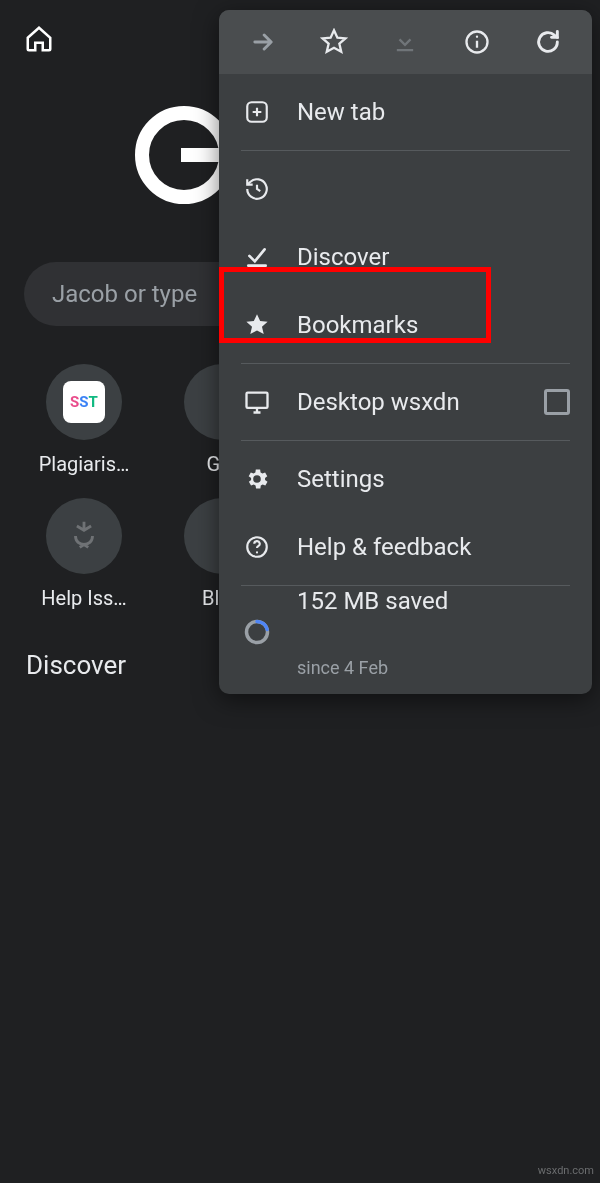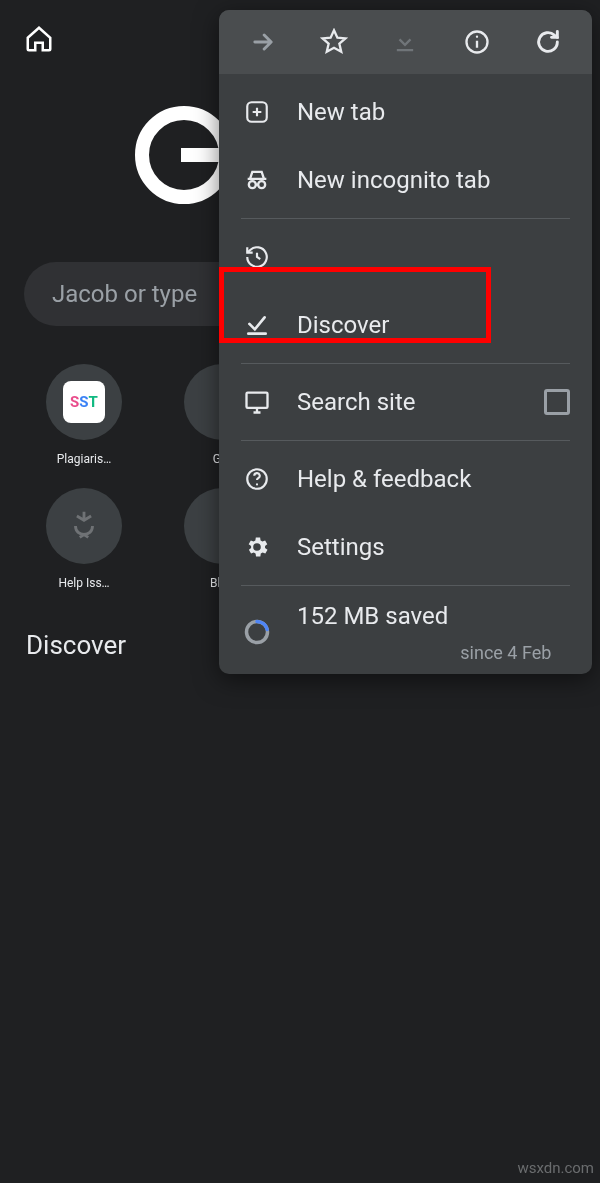--- a/index.html
+++ b/index.html
@@ -73,21 +73,21 @@
     display: flex; align-items: center; justify-content: center;
   }
   .sst {
     width: 42px; height: 42px;
     border-radius: 8px;
     background: #fff;
     display: flex; align-items: center; justify-content: center;
     font-weight: 700; font-size: 15px;
   }
   .shortcut .label {
-    font-size: 12px;
+    font-size: 20px;
     color: #e8eaed;
     white-space: nowrap;
     overflow: hidden;
     text-overflow: ellipsis;
     max-width: 118px;
   }
   .row2 { margin-top: 22px; }
   .discover {
     margin-top: 40px;
     text-align: left;
@@ -113,21 +113,21 @@
     display: flex;
     align-items: center;
     justify-content: space-around;
     padding: 0 8px;
   }
   .icon-btn {
     width: 56px; height: 56px;
     display: flex; align-items: center; justify-content: center;
   }
   .menu-list {
-    padding: 4px 0 0;
+    padding: 4px 0 20px;
   }
   .menu-item {
     display: flex;
     align-items: center;
     padding: 0 22px;
     height: 68px;
     position: relative;
   }
   .menu-item .mi-icon {
     width: 32px;
@@ -143,40 +143,40 @@
     font-size: 18px;
     color: #9aa0a6;
     margin-top: 40px;
   }
   .sep {
     height: 1px;
     background: #565a5d;
     margin: 4px 22px;
   }
   .data-saver { height: 84px; }
-  .data-saver .text-col { display: flex; flex-direction: row; gap: 12px; }
+  .data-saver .text-col { display: flex; flex-direction: column; gap: 2px; }
   .highlight {
     position: absolute;
     border: 5px solid #ff0000;
     top: 267px;
     left: 219px;
     width: 272px;
     height: 76px;
     pointer-events: none;
   }
   .checkbox-box {
     width: 26px; height: 26px;
     border: 3px solid #9aa0a6;
     border-radius: 3px;
   }
   .watermark {
     position: absolute;
     right: 6px;
     bottom: 6px;
-    font-size: 15px;
+    font-size: 11px;
     color: #6a6c6e;
   }
 </style>
 </head>
 <body>
 
 <div class="toolbar">
   <div class="home-btn">
     <svg width="30" height="30" viewBox="0 0 24 24" fill="none" stroke="#fff" stroke-width="2">
         <path d="M3 11 12 3l9 8v9a1 1 0 0 1-1 1h-5v-6h-6v6H4a1 1 0 0 1-1-1z"></path>
@@ -262,31 +262,20 @@
     <div class="menu-item">
       <div class="mi-icon">
           <svg width="26" height="26" viewBox="0 0 24 24" fill="none" stroke="#e8eaed" stroke-width="2">
             <rect x="3" y="3" width="18" height="18" rx="4"></rect>
             <path d="M12 8v8M8 12h8"></path>
           </svg>
         </div>
       <div class="mi-label">New tab</div>
     </div>
 
-    <div class="menu-item">
-      <div class="mi-icon">
-          <svg width="28" height="28" viewBox="0 0 24 24" fill="none" stroke="#e8eaed" stroke-width="2">
-            <path d="M4 11h16M6 11l2-6h8l2 6"></path>
-            <circle cx="8" cy="16" r="3"></circle>
-            <circle cx="16" cy="16" r="3"></circle>
-            <path d="M11 16h2"></path>
-          </svg>
-        </div>
-      <div class="mi-label">New incognito tab</div>
-    </div>
 
     <div class="sep"></div>
 
     <div class="menu-item">
       <div class="mi-icon">
           <svg width="26" height="26" viewBox="0 0 24 24" fill="none" stroke="#e8eaed" stroke-width="2">
             <path d="M3 12a9 9 0 1 0 3-6.7L3 8"></path>
             <path d="M3 3v5h5"></path>
             <path d="M12 8v4l3 2"></path>
           </svg>
@@ -296,57 +285,65 @@
     <div class="menu-item">
       <div class="mi-icon">
           <svg width="26" height="26" viewBox="0 0 24 24" fill="none" stroke="#e8eaed" stroke-width="2.5" stroke-linecap="round">
             <path d="M5 11l5 5 9-11"></path>
             <path d="M4 20h16"></path>
           </svg>
         </div>
       <div class="mi-label">Discover</div>
     </div>
 
+    <div class="menu-item">
+      <div class="mi-icon">
+          <svg width="26" height="26" viewBox="0 0 24 24" fill="#e8eaed">
+            <path d="M12 2l2.9 6.3 6.9.6-5.2 4.6 1.6 6.8L12 17l-6.2 3.3 1.6-6.8L2.2 8.9l6.9-.6z"></path>
+          </svg>
+        </div>
+      <div class="mi-label">Bookmarks</div>
+    </div>
 
 
     <div class="sep"></div>
 
     <div class="menu-item">
       <div class="mi-icon">
           <svg width="28" height="28" viewBox="0 0 24 24" fill="none" stroke="#e8eaed" stroke-width="2">
             <rect x="3" y="4" width="18" height="13" rx="1"></rect>
             <path d="M9 21h6M12 17v4"></path>
           </svg>
         </div>
-      <div class="mi-label">Search site</div>
+      <div class="mi-label">Desktop wsxdn</div>
       <div class="checkbox-box"></div>
     </div>
 
     <div class="sep"></div>
+
+    <div class="menu-item">
+      <div class="mi-icon">
+          <svg width="26" height="26" viewBox="0 0 24 24" fill="#e8eaed">
+            <path d="M19.4 13a7.5 7.5 0 0 0 0-2l2.1-1.6-2-3.5-2.5 1a7.4 7.4 0 0 0-1.7-1l-.4-2.6h-4l-.4 2.6a7.4 7.4 0 0 0-1.7 1l-2.5-1-2 3.5L6.6 11a7.5 7.5 0 0 0 0 2l-2.1 1.6 2 3.5 2.5-1c.5.4 1.1.7 1.7 1l.4 2.6h4l.4-2.6c.6-.3 1.2-.6 1.7-1l2.5 1 2-3.5zM12 15.5A3.5 3.5 0 1 1 12 8.5a3.5 3.5 0 0 1 0 7z"></path>
+          </svg>
+        </div>
+      <div class="mi-label">Settings</div>
+    </div>
 
     <div class="menu-item">
       <div class="mi-icon">
           <svg width="26" height="26" viewBox="0 0 24 24" fill="none" stroke="#e8eaed" stroke-width="2">
             <circle cx="12" cy="12" r="9"></circle>
             <path d="M9.5 9a2.5 2.5 0 1 1 3.5 2.3c-.8.4-1 1-1 1.7"></path>
             <circle cx="12" cy="17" r="1" fill="#e8eaed" stroke="none"></circle>
           </svg>
         </div>
       <div class="mi-label">Help &amp; feedback</div>
     </div>
 
-    <div class="menu-item">
-      <div class="mi-icon">
-          <svg width="26" height="26" viewBox="0 0 24 24" fill="#e8eaed">
-            <path d="M19.4 13a7.5 7.5 0 0 0 0-2l2.1-1.6-2-3.5-2.5 1a7.4 7.4 0 0 0-1.7-1l-.4-2.6h-4l-.4 2.6a7.4 7.4 0 0 0-1.7 1l-2.5-1-2 3.5L6.6 11a7.5 7.5 0 0 0 0 2l-2.1 1.6 2 3.5 2.5-1c.5.4 1.1.7 1.7 1l.4 2.6h4l.4-2.6c.6-.3 1.2-.6 1.7-1l2.5 1 2-3.5zM12 15.5A3.5 3.5 0 1 1 12 8.5a3.5 3.5 0 0 1 0 7z"></path>
-          </svg>
-        </div>
-      <div class="mi-label">Settings</div>
-    </div>
-
     <div class="sep"></div>
 
     <div class="menu-item data-saver">
       <div class="mi-icon">
           <svg width="28" height="28" viewBox="0 0 24 24" fill="none" stroke-width="3" stroke-linecap="round">
             <circle cx="12" cy="12" r="9" stroke="#9aa0a6"></circle>
             <path d="M12 3a9 9 0 0 1 8.7 6.8" stroke="#4f85f6"></path>
           </svg>
         </div>
       <div class="text-col">

